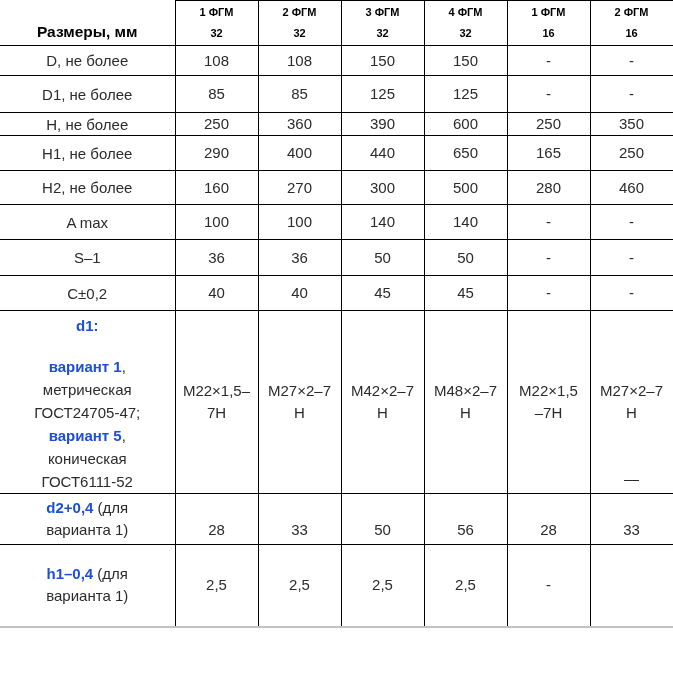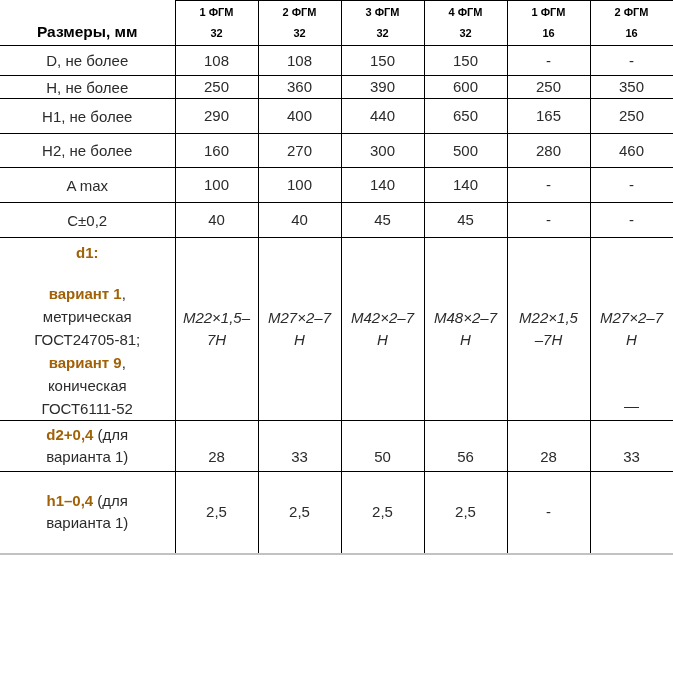--- a/index.html
+++ b/index.html
@@ -50,30 +50,30 @@
     font-size: 11px;
     white-space: pre-line;
     line-height: 21px;
   }
 
   td.val {
     white-space: pre-line;
     line-height: 22px;
   }
 
-  .b { font-weight: bold; color: #a16207; }
+  .b { font-weight: bold; color: #1d4ed8; }
 
   
   td.d1-lbl {
     vertical-align: top;
     padding-top: 3px;
     line-height: 23px;
   }
   .d1-gap { height: 18px; }
-  td.d1-val { position: relative; font-style: italic; }
+  td.d1-val { position: relative; }
   .bottom-dash {
     position: absolute;
     bottom: 7px;
     left: 0;
     right: 0;
     text-align: center;
     line-height: 14px;
     color: #2b2b2b;
   }
 
@@ -116,20 +116,29 @@
 
     <tr style="height:30px">
       <td class="lbl">D, не более</td>
       <td class="val">108</td>
       <td class="val">108</td>
       <td class="val">150</td>
       <td class="val">150</td>
       <td class="val">-</td>
       <td class="val">-</td>
     </tr>
+    <tr style="height:37px">
+      <td class="lbl">D1, не более</td>
+      <td class="val">85</td>
+      <td class="val">85</td>
+      <td class="val">125</td>
+      <td class="val">125</td>
+      <td class="val">-</td>
+      <td class="val">-</td>
+    </tr>
     <tr style="height:23px">
       <td class="lbl">H, не более</td>
       <td class="val">250</td>
       <td class="val">360</td>
       <td class="val">390</td>
       <td class="val">600</td>
       <td class="val">250</td>
       <td class="val">350</td>
     </tr>
     <tr style="height:35px">
@@ -152,38 +161,47 @@
     </tr>
     <tr style="height:35px">
       <td class="lbl">A max</td>
       <td class="val">100</td>
       <td class="val">100</td>
       <td class="val">140</td>
       <td class="val">140</td>
       <td class="val">-</td>
       <td class="val">-</td>
     </tr>
+    <tr style="height:36px">
+      <td class="lbl">S–1</td>
+      <td class="val">36</td>
+      <td class="val">36</td>
+      <td class="val">50</td>
+      <td class="val">50</td>
+      <td class="val">-</td>
+      <td class="val">-</td>
+    </tr>
     <tr style="height:35px">
       <td class="lbl">C±0,2</td>
       <td class="val">40</td>
       <td class="val">40</td>
       <td class="val">45</td>
       <td class="val">45</td>
       <td class="val">-</td>
       <td class="val">-</td>
     </tr>
 
     <tr style="height:171px">
       <td class="lbl d1-lbl">
         <div class="b">d1:</div>
         <div class="d1-gap"></div>
         <div><span class="b">вариант 1</span><span>,</span></div>
         <div>метрическая</div>
-        <div>ГОСТ24705-81;</div>
-        <div><span class="b">вариант 9</span><span>,</span></div>
+        <div>ГОСТ24705-47;</div>
+        <div><span class="b">вариант 5</span><span>,</span></div>
         <div>коническая</div>
         <div>ГОСТ6111-52</div>
       </td>
       <td class="val d1-val">М22×1,5–
 7Н</td>
       <td class="val d1-val">М27×2–7
 Н</td>
       <td class="val d1-val">М42×2–7
 Н</td>
       <td class="val d1-val">М48×2–7

